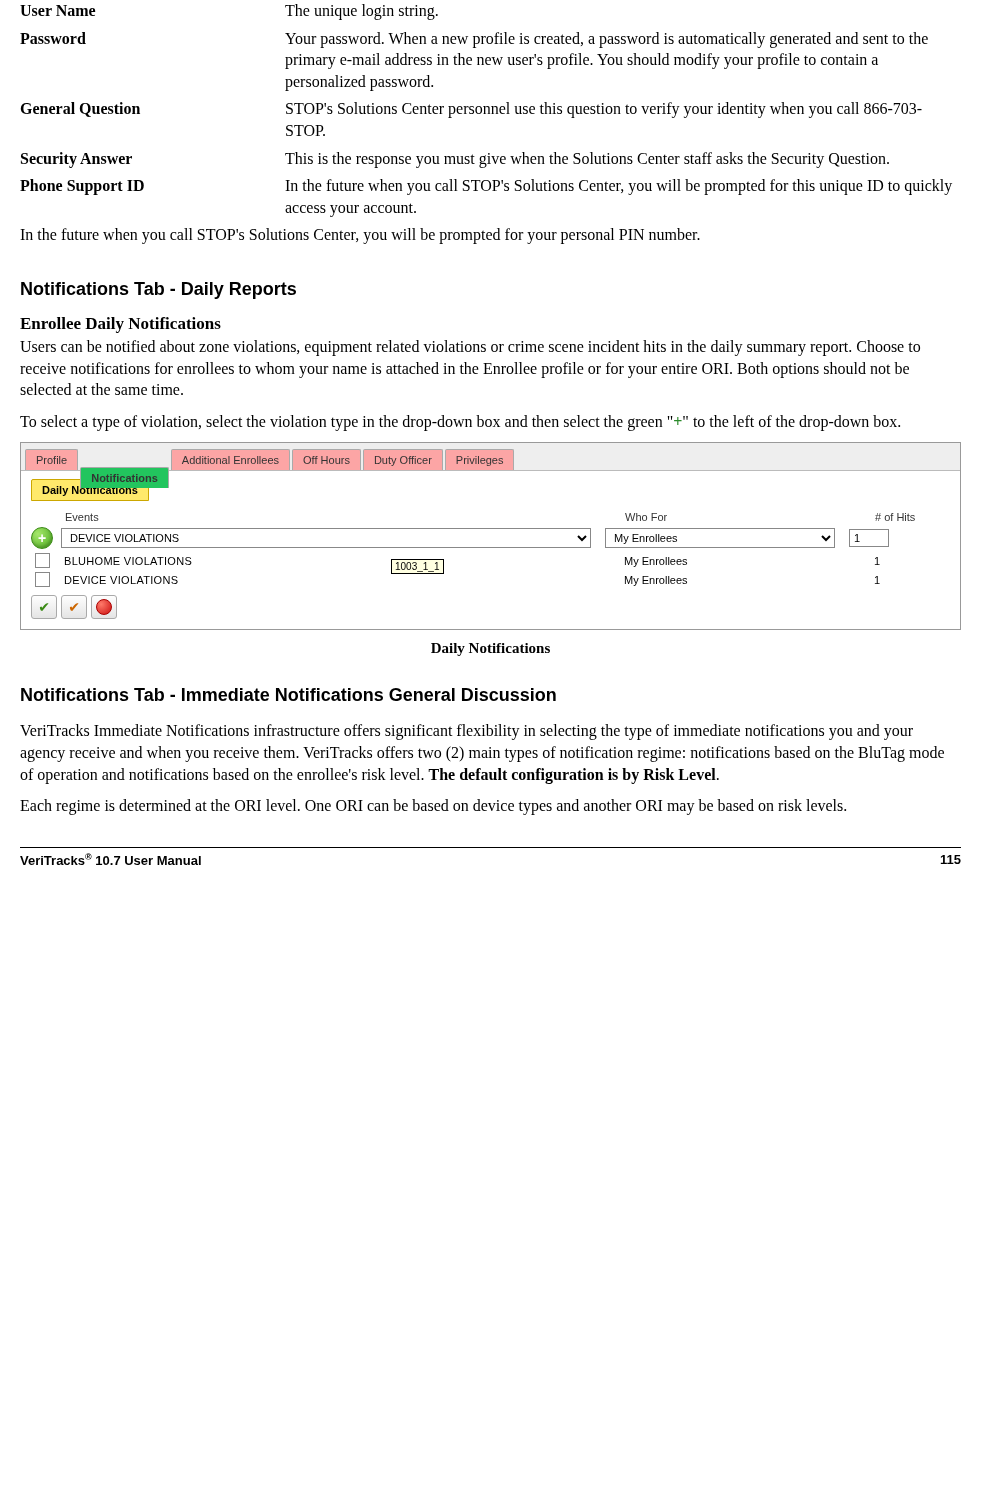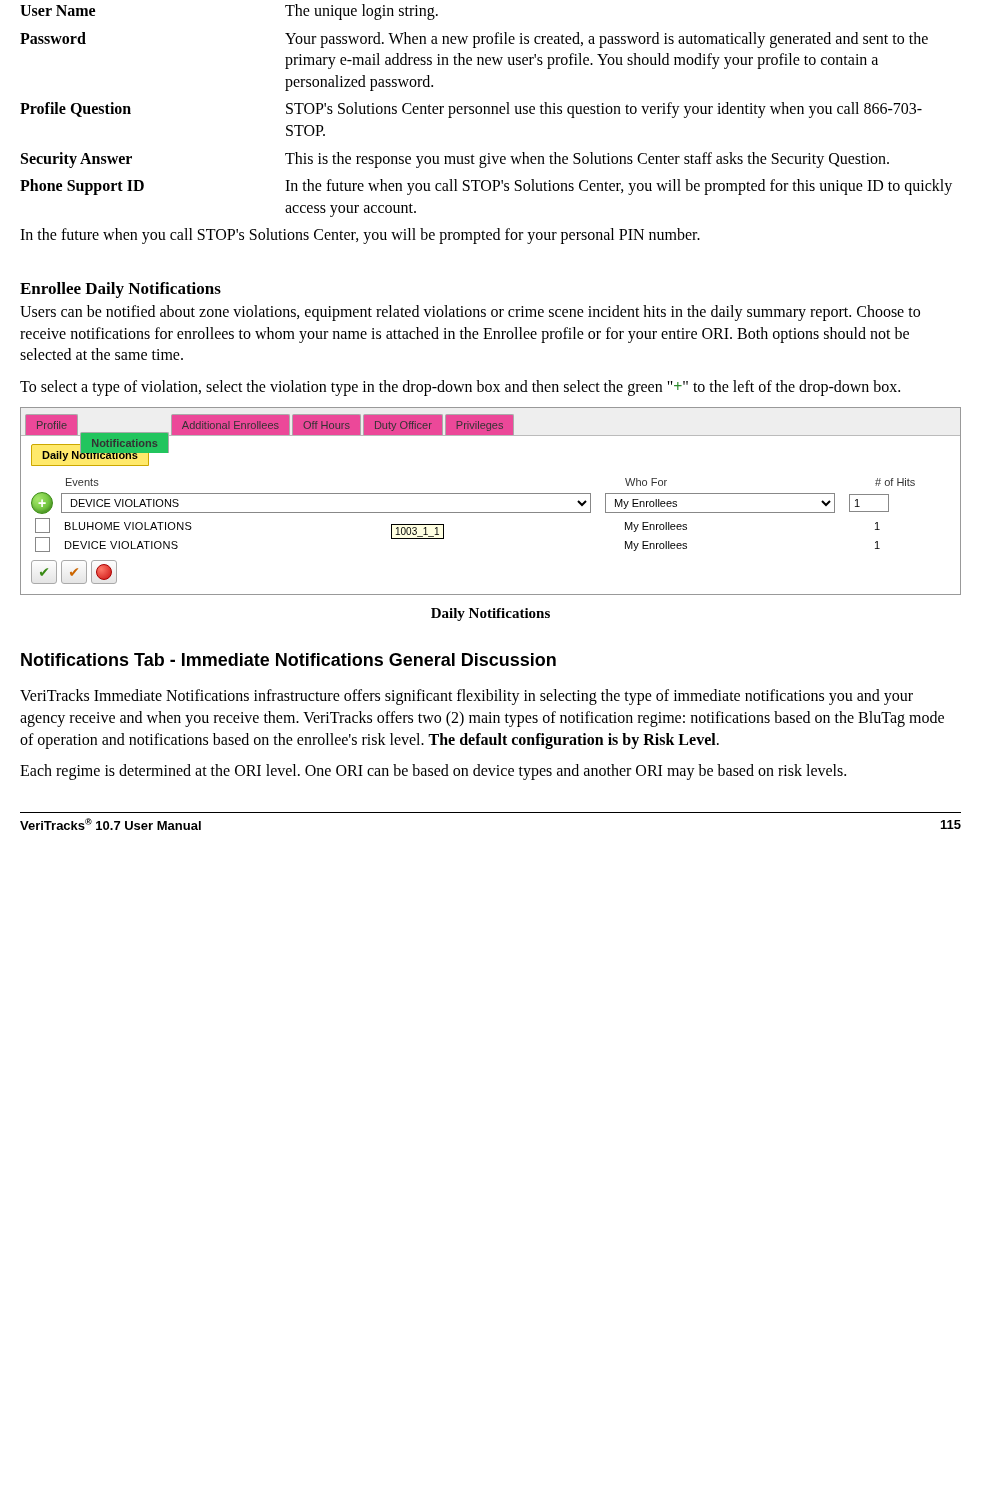--- a/index.html
+++ b/index.html
@@ -73,21 +73,21 @@
     font-family: Verdana, Arial, sans-serif;
     font-size: 11px;
   }
   .tabs {
     display: flex;
     padding: 6px 4px 0 4px;
     background: #eee;
     align-items: flex-end;
   }
   .tab {
-    background: #ec4899;
+    background: #fca5a5;
     border: 1px solid #aaa;
     border-bottom: none;
     padding: 4px 10px;
     margin-right: 2px;
     border-radius: 2px 2px 0 0;
     color: #333;
     font-size: 11px;
   }
   .tab.active {
     background: #22c55e;
@@ -223,36 +223,37 @@
   <div class="defs">
     <div class="def-row">
       <div class="def-term">User Name</div>
       <div class="def-desc">The unique login string.</div>
     </div>
     <div class="def-row">
       <div class="def-term">Password</div>
       <div class="def-desc">Your password. When a new profile is created, a password is automatically generated and sent to the primary e-mail address in the new user's profile.  You should modify your profile to contain a personalized password.</div>
     </div>
     <div class="def-row">
-      <div class="def-term">Profile Question</div>
+      <div class="def-term">General Question</div>
       <div class="def-desc">STOP's Solutions Center personnel use this question to verify your identity when you call 866-703-STOP.</div>
     </div>
     <div class="def-row">
       <div class="def-term">Security Answer</div>
       <div class="def-desc">This is the response you must give when the Solutions Center staff asks the Security Question.</div>
     </div>
     <div class="def-row">
       <div class="def-term">Phone Support ID</div>
       <div class="def-desc">In the future when you call STOP's Solutions Center, you will be prompted for this unique ID to quickly access your account.</div>
     </div>
     <div class="def-row">
       <div class="def-desc">In the future when you call STOP's Solutions Center, you will be prompted for your personal PIN number.</div>
     </div>
   </div>
 
+  <h2 class="section">Notifications Tab - Daily Reports</h2>
   <h3 class="sub">Enrollee Daily Notifications</h3>
   <p class="body">Users can be notified about zone violations, equipment related violations or crime scene incident hits in the daily summary report. Choose to receive notifications for enrollees to whom your name is attached in the Enrollee profile or for your entire ORI. Both options should not be selected at the same time.</p>
   <p class="body">
     <span>To select a type of violation, select the violation type in the drop-down box and then select the green "</span><span class="plus">+</span><span>" to the left of the drop-down box.</span>
   </p>
 
   <div class="screenshot-box">
     <div class="tabs">
       <div class="tab">Profile</div>
       <div class="tab active">Notifications</div>

